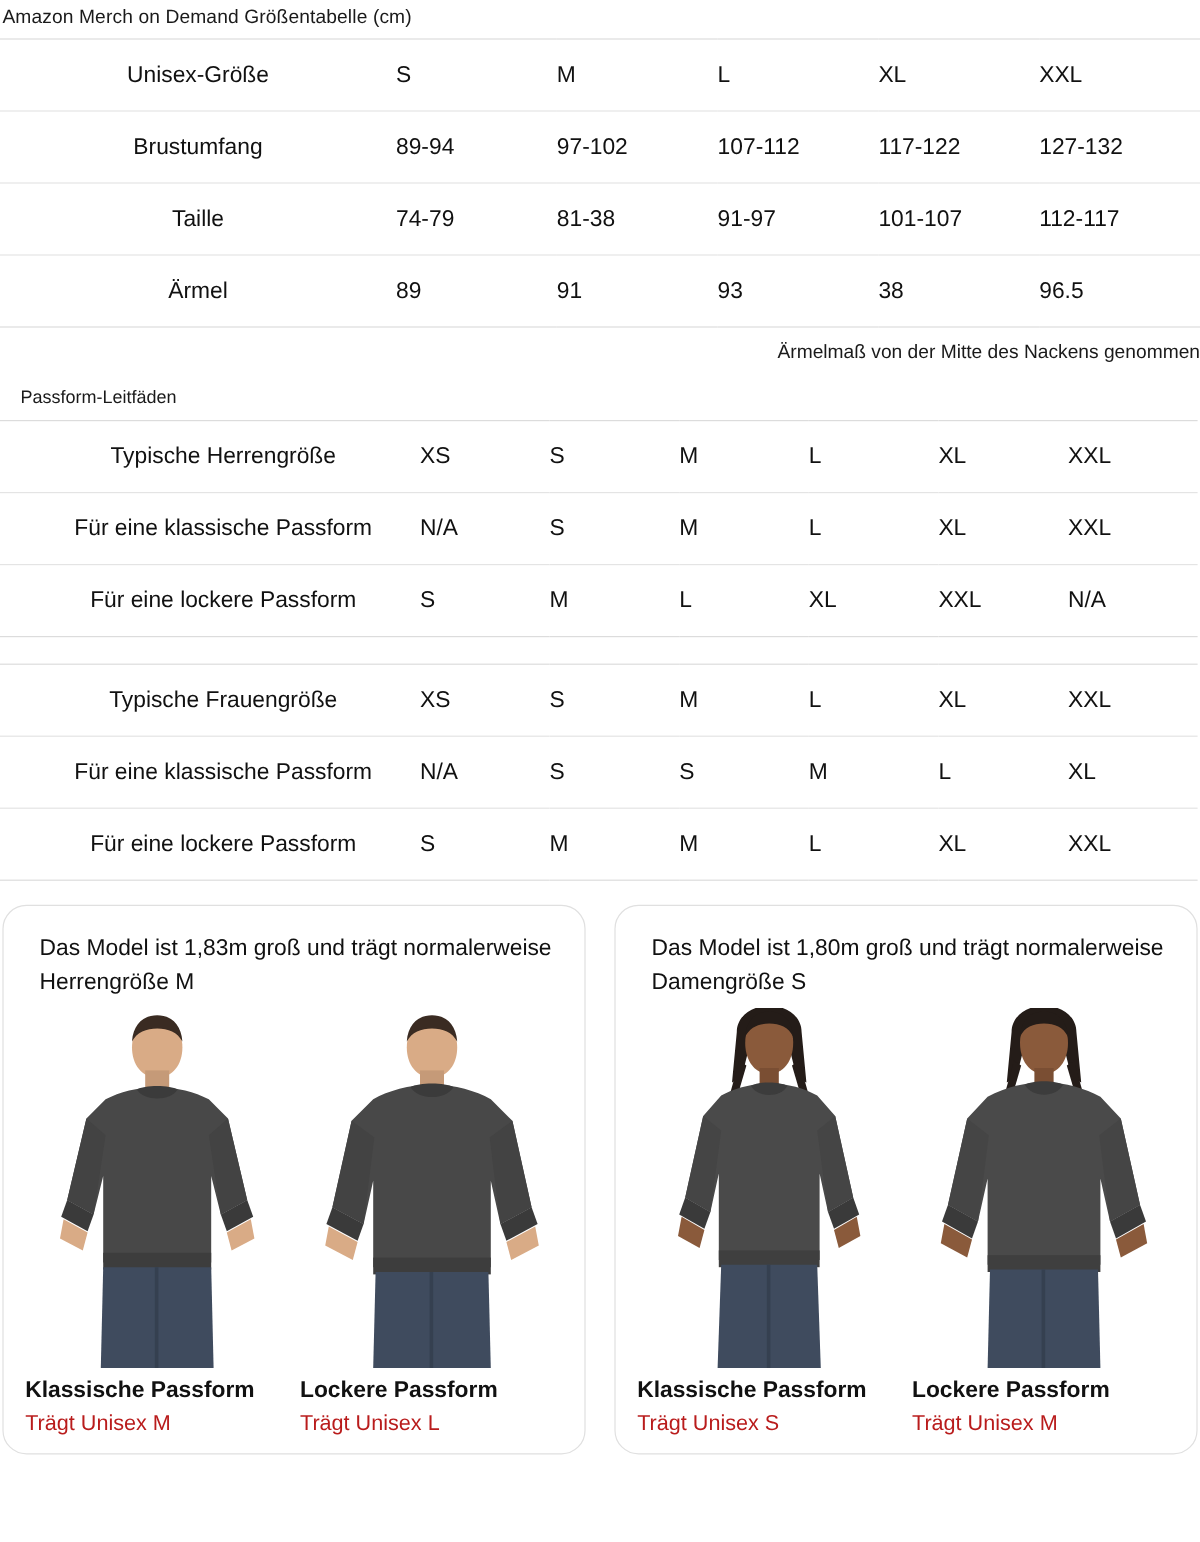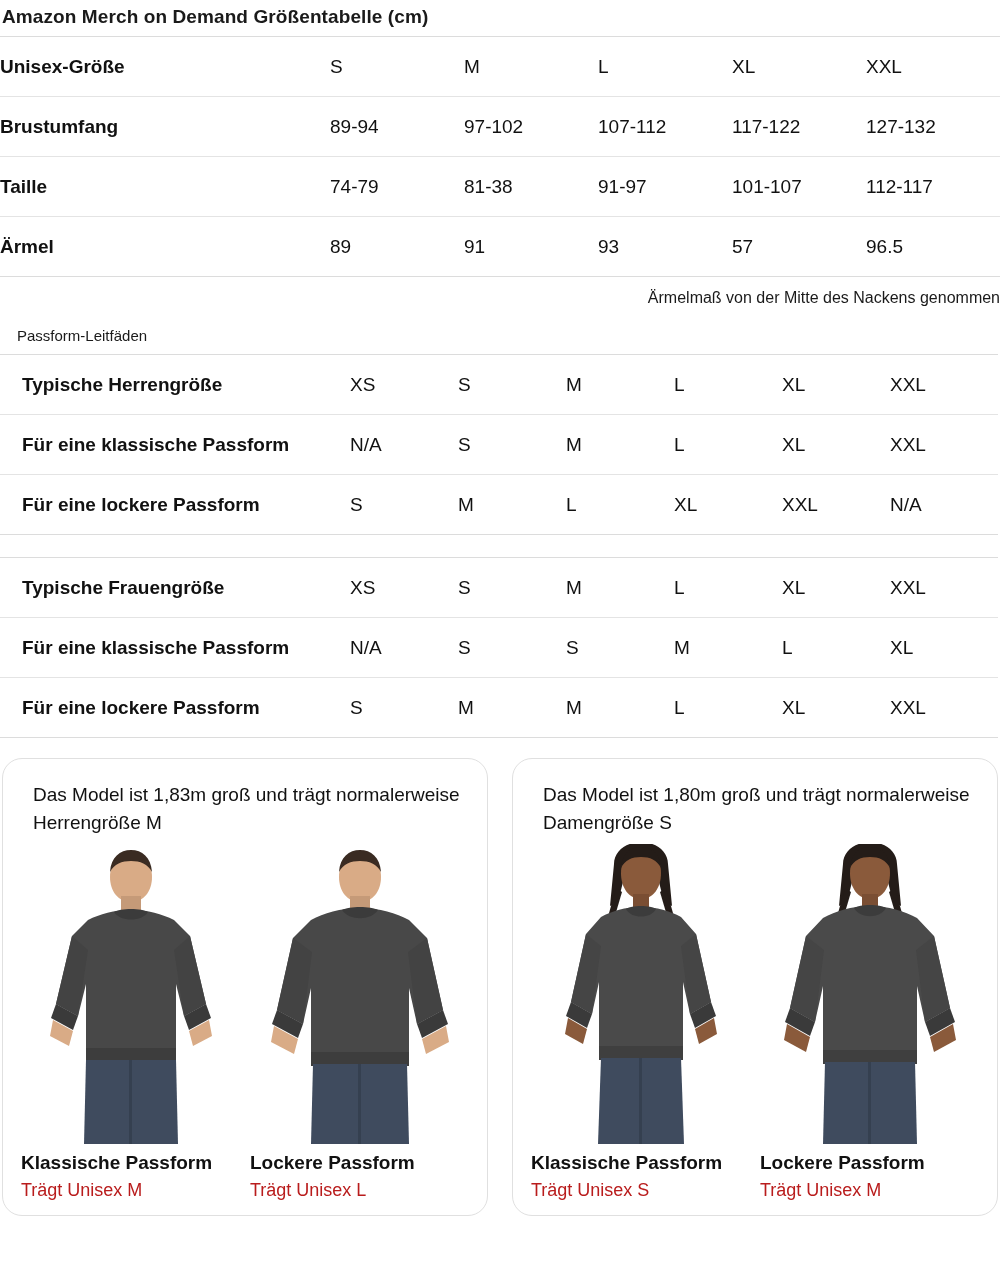--- a/index.html
+++ b/index.html
@@ -13,25 +13,24 @@
     font-family: "Liberation Sans", sans-serif;
     color: #111111;
     -webkit-font-smoothing: antialiased;
   }
   .page {
     width: 1000px;
     box-sizing: border-box;
     padding: 0 0 8px 0;
   }
   .caption {
-    font-size: 19px;
+    font-size: 16px;
     color: #1a1a1a;
     padding: 6px 0 8px 2px;
     letter-spacing: 0.1px;
-    font-weight: bold;
   }
   .note {
     font-size: 16px;
     color: #1a1a1a;
     padding: 12px 0 10px 2px;
     text-align: right;
   }
   .section-title {
     font-size: 15px;
     color: #1a1a1a;
@@ -49,23 +48,24 @@
     padding: 0;
     height: 59px;
     vertical-align: middle;
     font-size: 19px;
     color: #111111;
   }
   table.sizes tr:last-child td {
     border-bottom: none;
   }
   td.rowhead {
-    font-weight: bold;
+    font-weight: normal;
     padding-left: 28px;
     box-sizing: border-box;
+    text-align: center;
   }
   td.val {
     font-weight: normal;
   }
   
   .t-main col.c0 { width: 330px; }
   .t-main col.c1 { width: 134px; }
   .t-main col.c2 { width: 134px; }
   .t-main col.c3 { width: 134px; }
   .t-main col.c4 { width: 134px; }
@@ -169,21 +169,21 @@
         <td class="val">81-38</td>
         <td class="val">91-97</td>
         <td class="val">101-107</td>
         <td class="val">112-117</td>
       </tr>
       <tr>
         <td class="rowhead">Ärmel</td>
         <td class="val">89</td>
         <td class="val">91</td>
         <td class="val">93</td>
-        <td class="val">57</td>
+        <td class="val">38</td>
         <td class="val">96.5</td>
       </tr>
     </tbody>
   </table>
 
   <div class="note">Ärmelmaß von der Mitte des Nackens genommen</div>
 
   <div class="section-title">Passform-Leitfäden</div>
 
   <table class="sizes t-fit">

